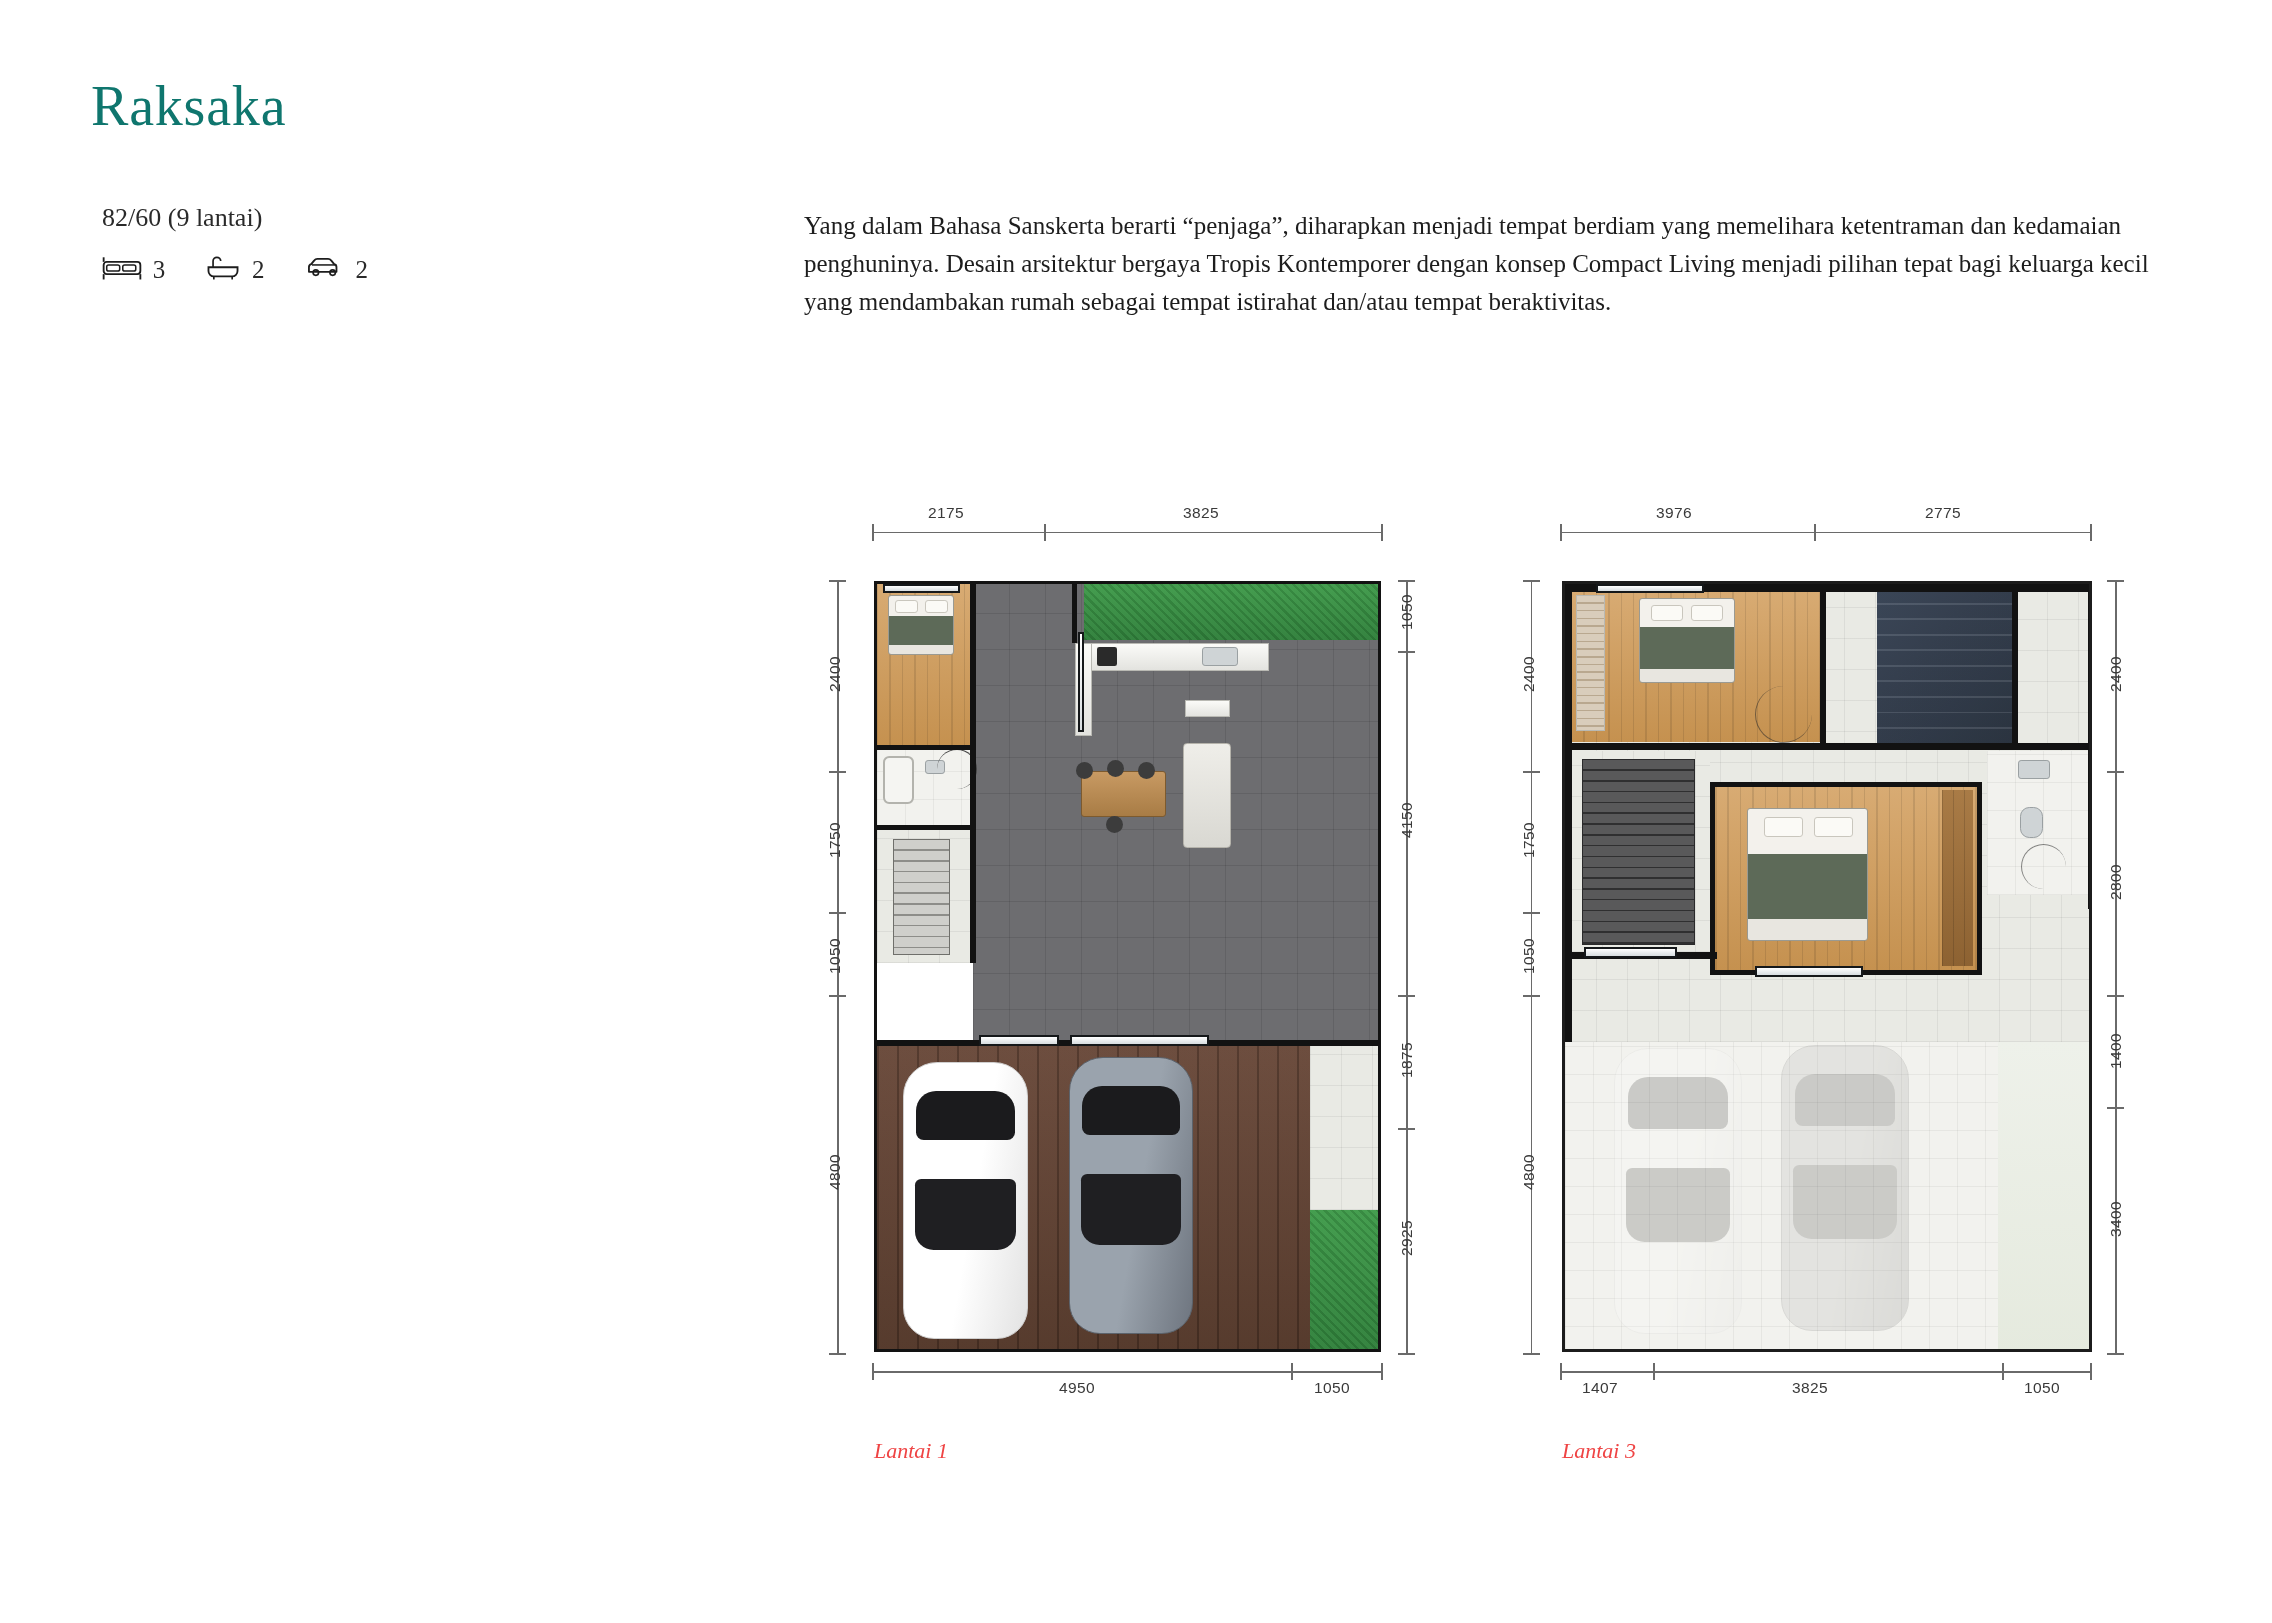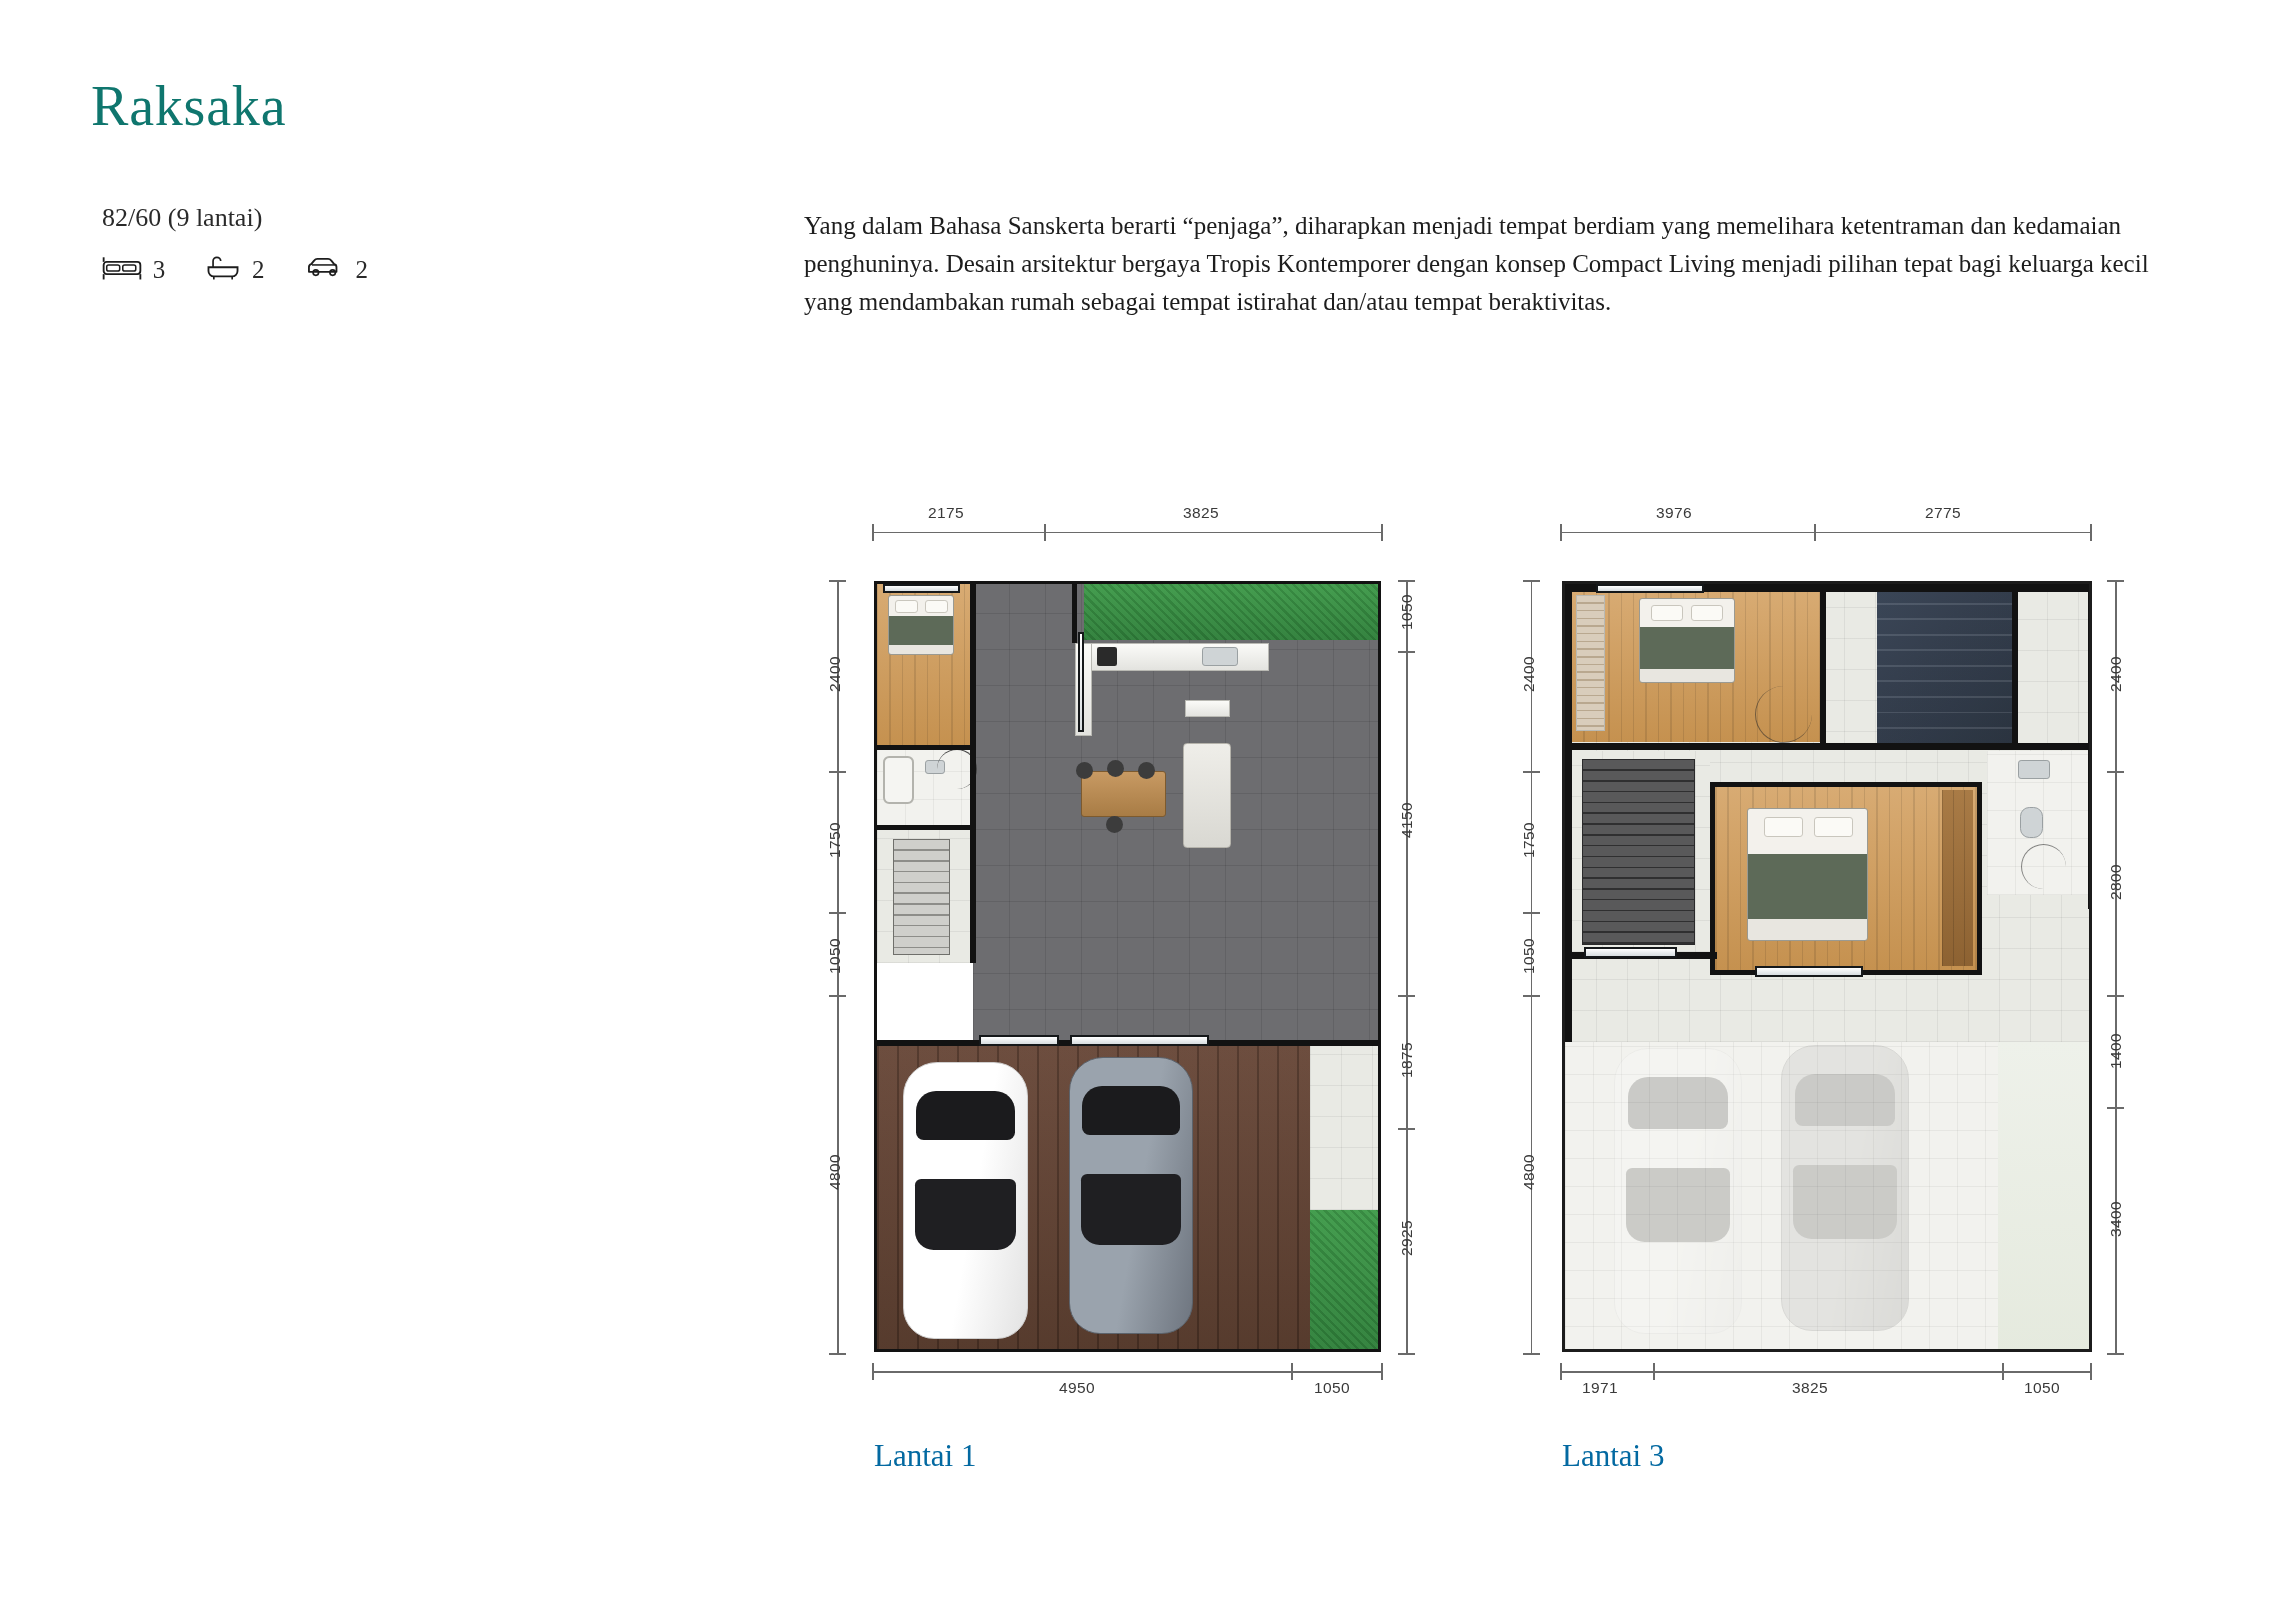--- a/index.html
+++ b/index.html
@@ -69,23 +69,24 @@
     font-family: "Liberation Serif", serif;
     text-align: left;
   }
 
   
   .plan {
     position: absolute;
   }
   .plan-caption {
     position: absolute;
-    font-size: 31px;
-    color: #0369a1;
+    font-size: 22px;
+    color: #ef4444;
     font-family: "Liberation Serif", serif;
+    font-style: italic;
   }
 
   
   .dim {
     position: absolute;
     font-size: 15.5px;
     color: #3a3a3a;
     font-family: "Liberation Sans", sans-serif;
     letter-spacing: 0.4px;
     white-space: nowrap;
@@ -438,21 +439,21 @@
   <div class="dim vert" style="left:558px; top:155px; width:70px; text-align:center;">2400</div>
   <div class="dim vert" style="left:558px; top:363px; width:70px; text-align:center;">2800</div>
   <div class="dim vert" style="left:558px; top:532px; width:70px; text-align:center;">1400</div>
   <div class="dim vert" style="left:558px; top:700px; width:70px; text-align:center;">3400</div>
 
   <div class="tick" style="left:37px; top:853px; width:1.5px; height:17px;"></div>
   <div class="tick" style="left:37px; top:861px; width:532px; height:1.5px;"></div>
   <div class="tick" style="left:130px; top:853px; width:1.5px; height:17px;"></div>
   <div class="tick" style="left:479px; top:853px; width:1.5px; height:17px;"></div>
   <div class="tick" style="left:567px; top:853px; width:1.5px; height:17px;"></div>
-  <div class="dim" style="left:59px; top:869px;">1971</div>
+  <div class="dim" style="left:59px; top:869px;">1407</div>
   <div class="dim" style="left:269px; top:869px;">3825</div>
   <div class="dim" style="left:501px; top:869px;">1050</div>
 
   <div class="plan-body" style="left:39px; top:71px; width:530px; height:771px; border-color:#1c1c1c;">
 
     <div class="room tile-white" style="left:0; top:0; width:530px; height:771px;"></div>
 
     <div class="room tile-light" style="left:0; top:0; width:530px; height:458px;"></div>
 
     <div class="room wood" style="left:6.2px; top:6.2px; width:249px; height:152px;"></div>

